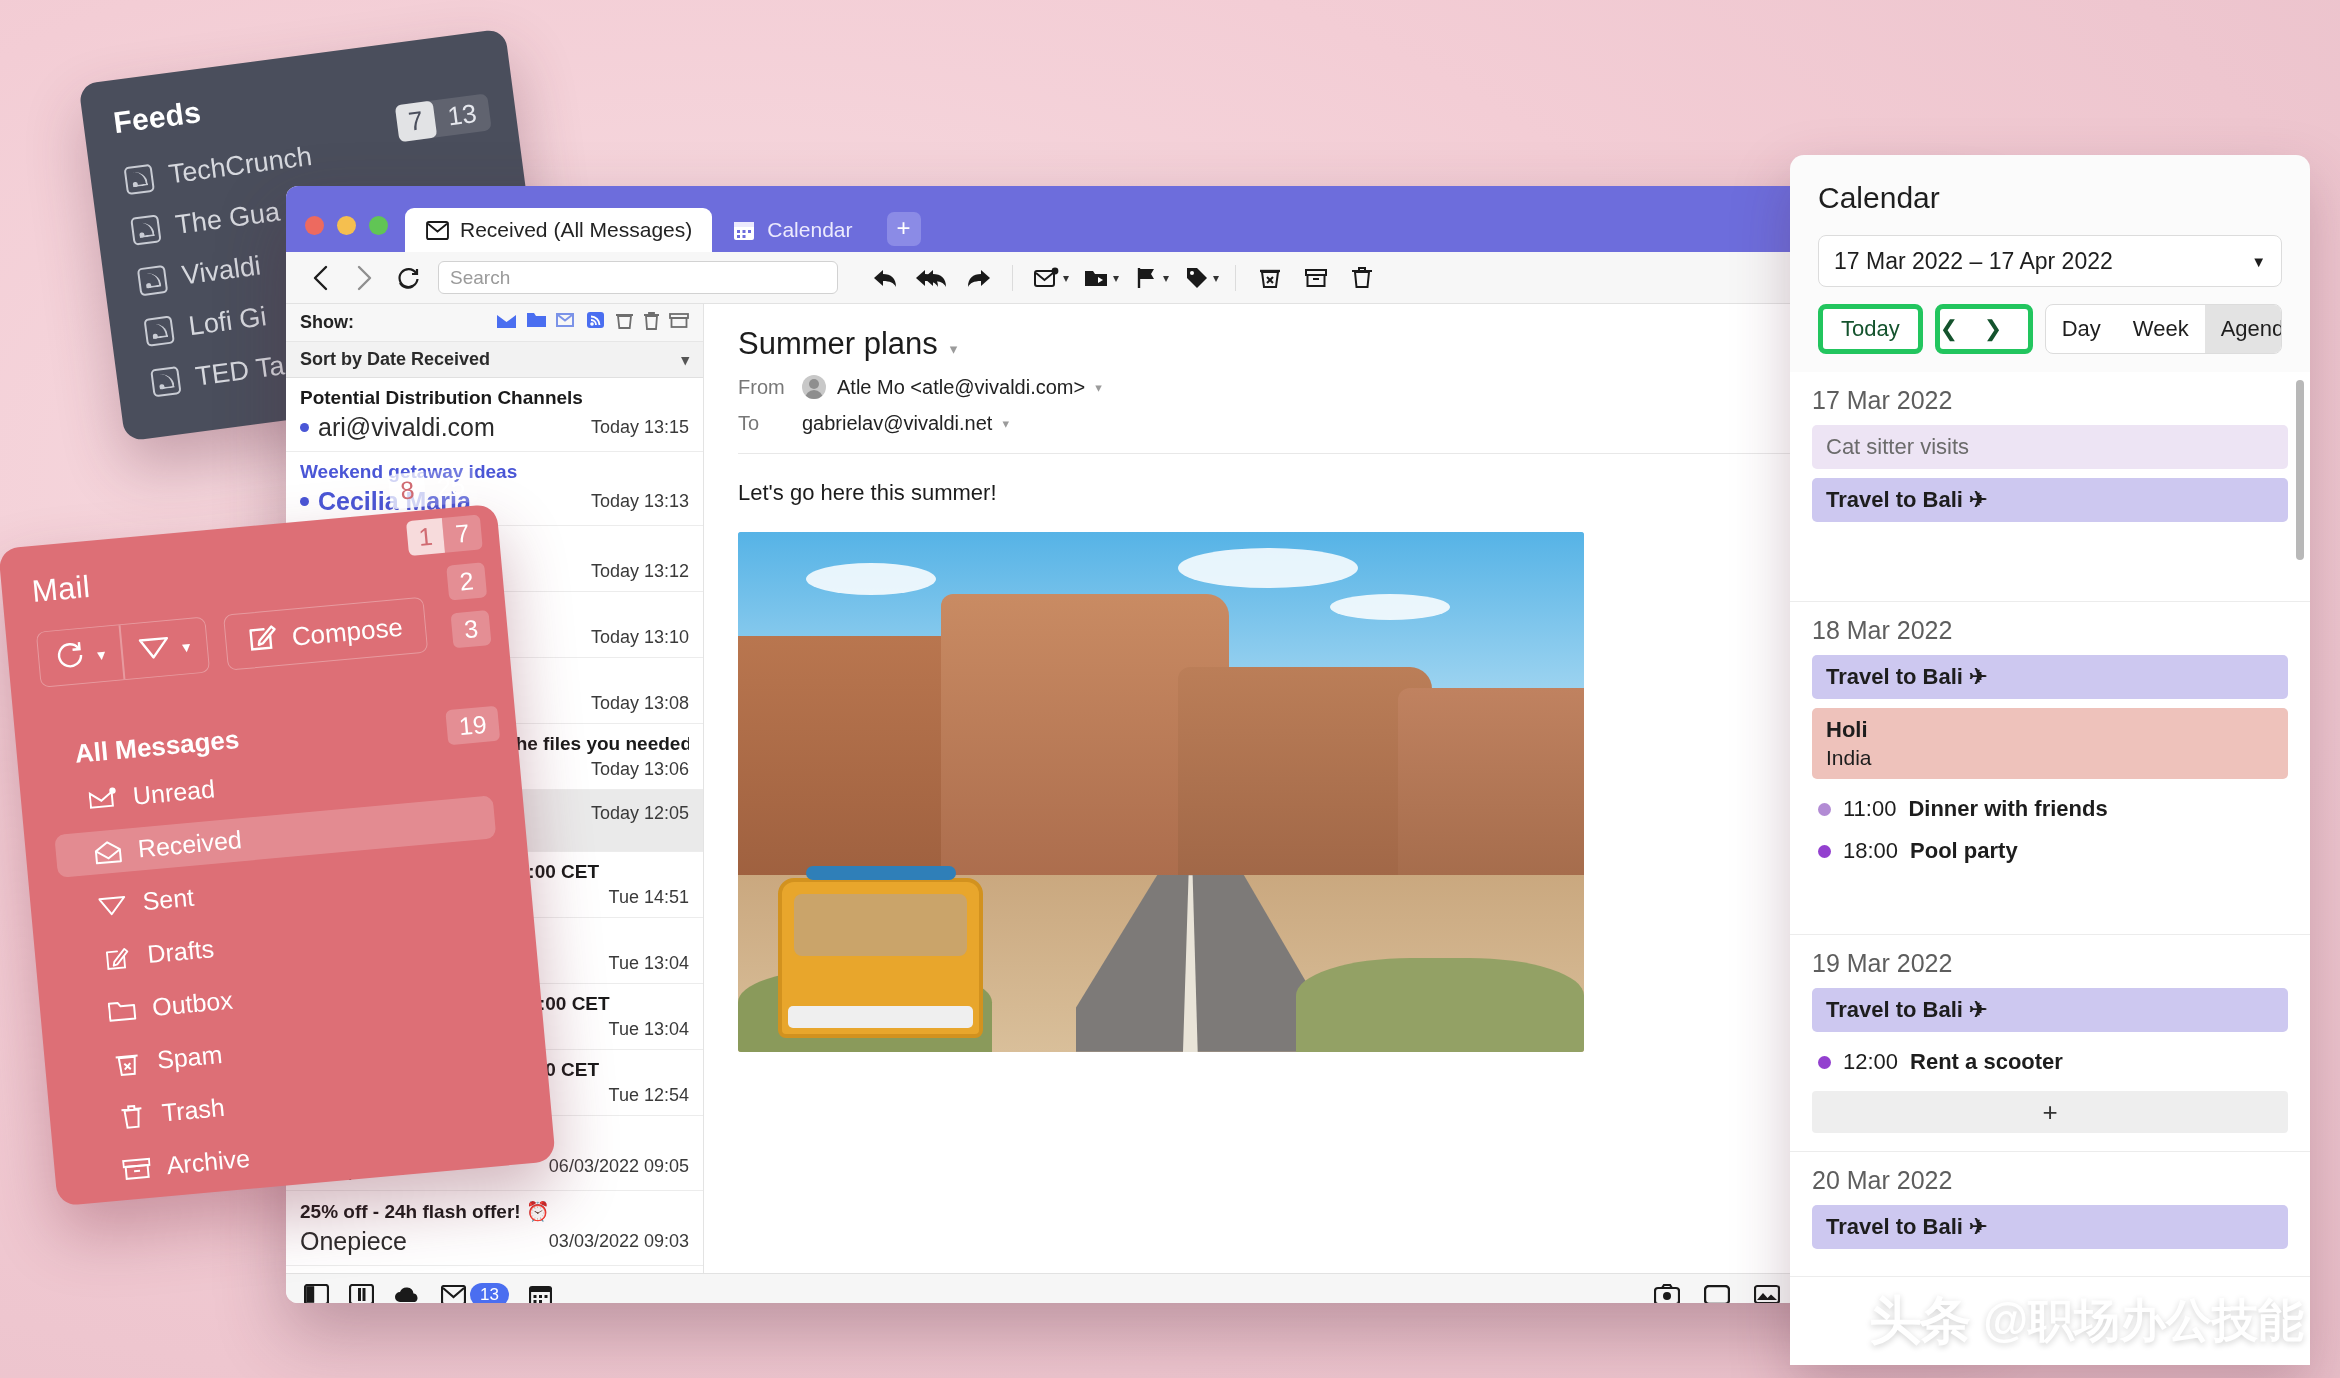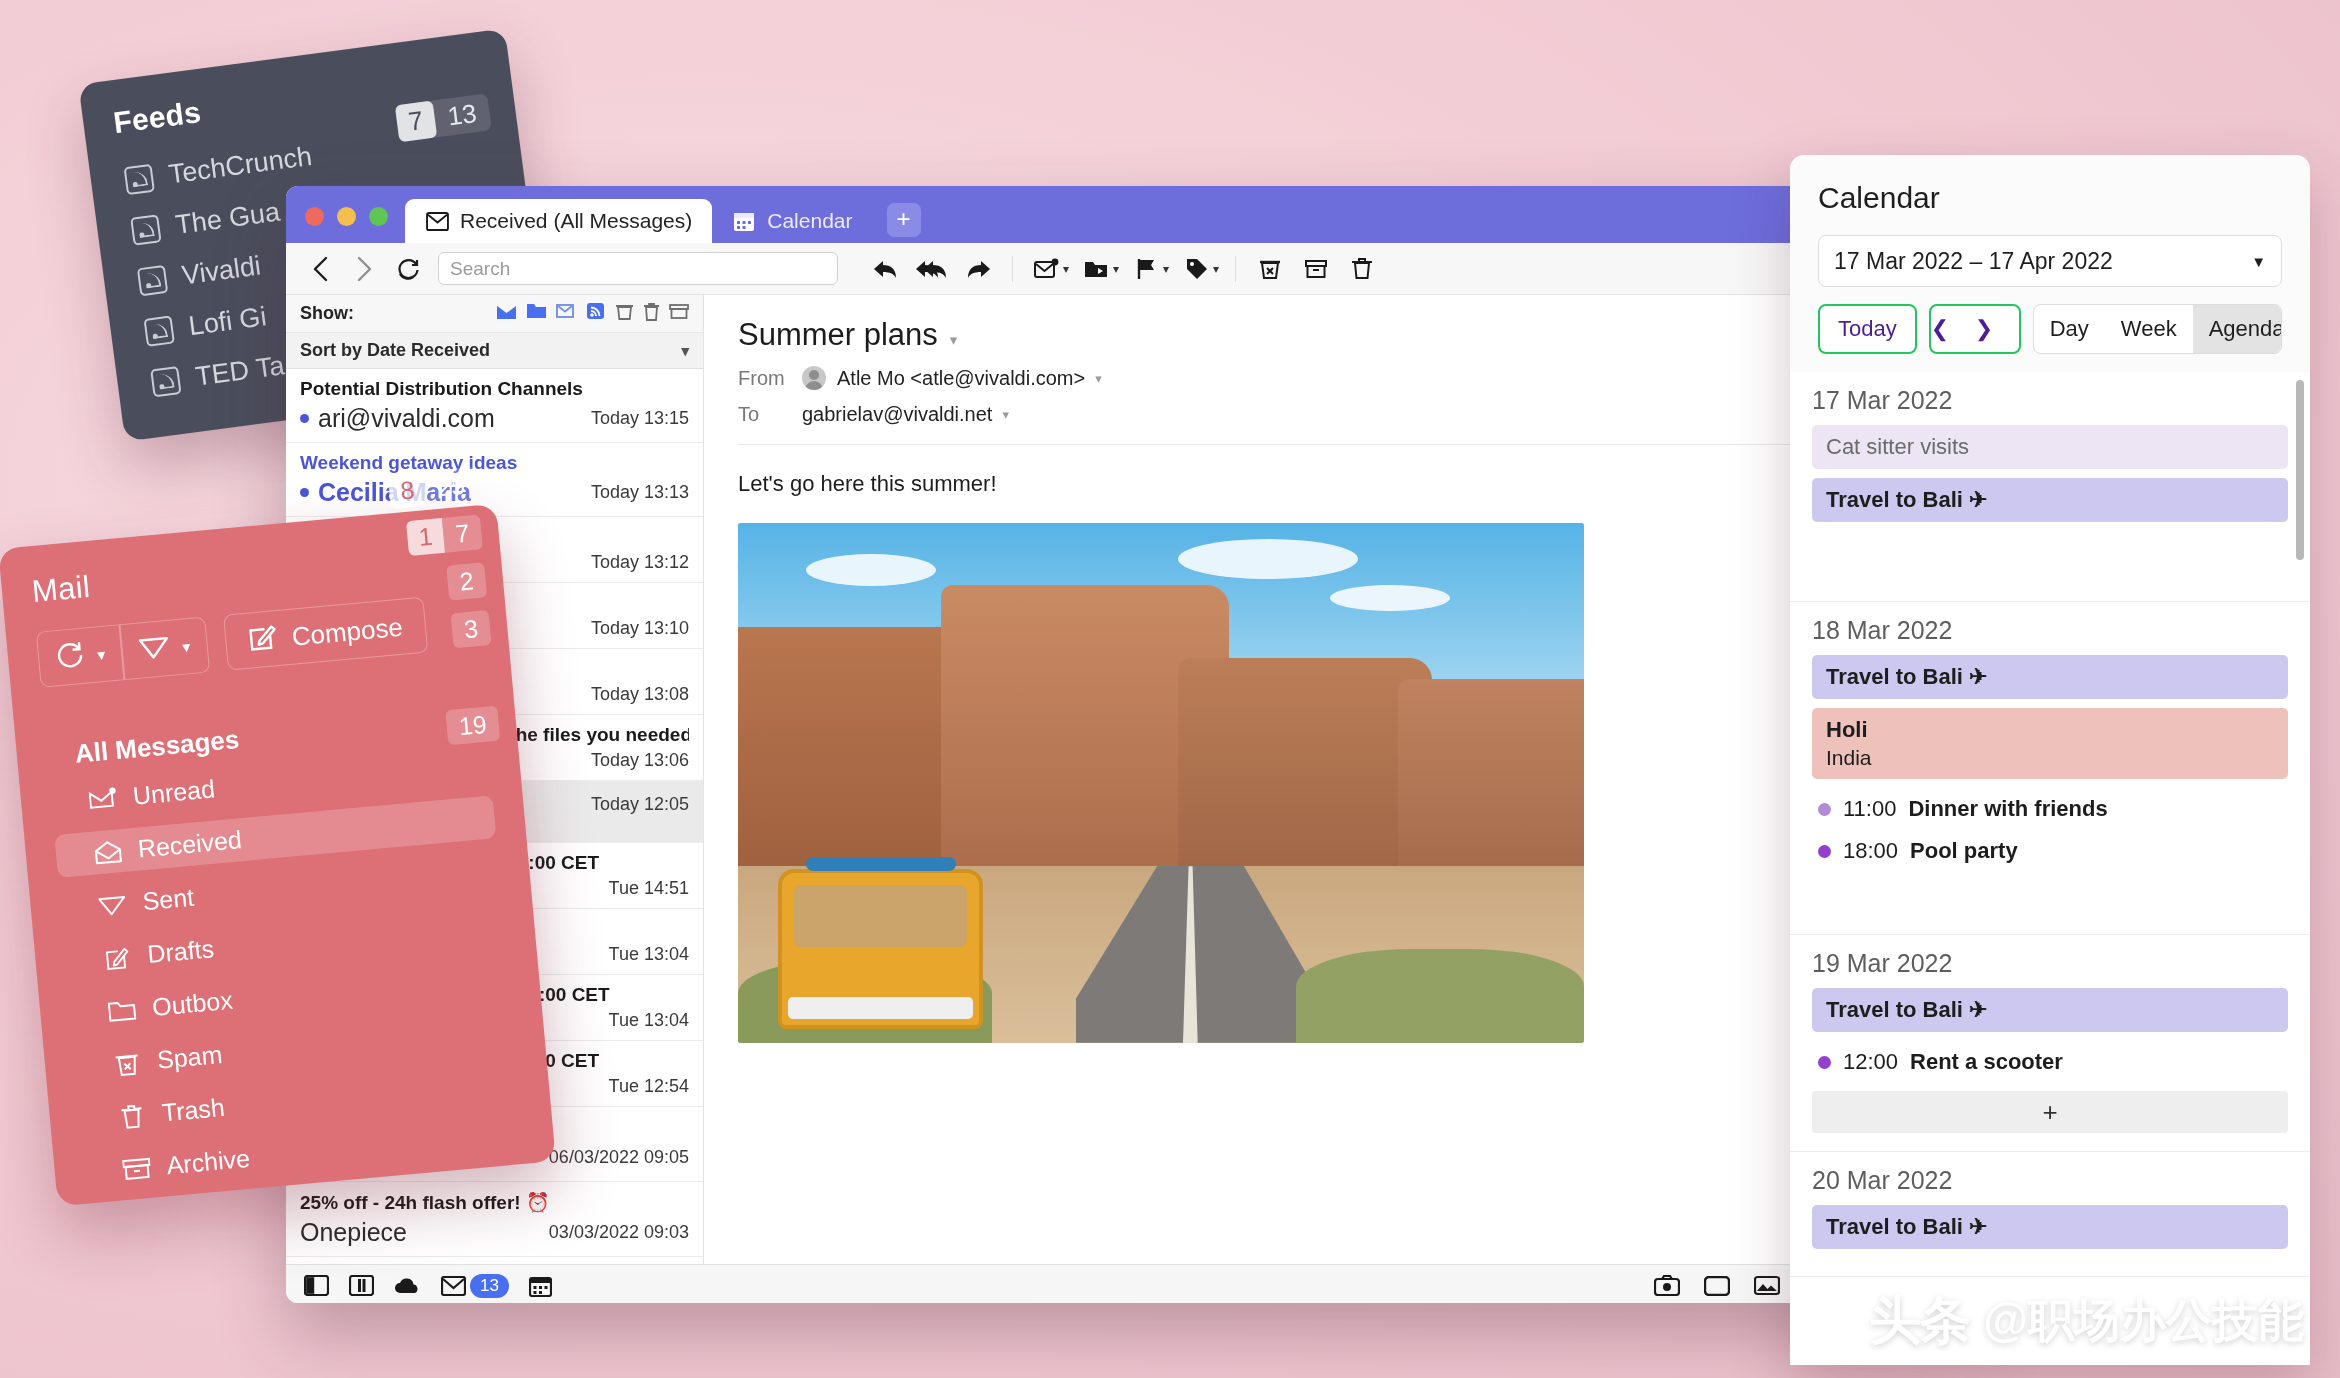--- a/index.html
+++ b/index.html
@@ -75,21 +75,21 @@
     position: absolute;
     left: 286px; top: 186px;
     width: 1704px; height: 1117px;
     background: #fff;
     border-radius: 12px 12px 12px 12px;
     box-shadow: 0 30px 70px rgba(80,40,60,.32);
     overflow: hidden;
   }
   
   #tabstrip {
-    height: 57px; background: #6d6ddc;
+    height: 66px; background: #6d6ddc;
     display: flex; align-items: flex-end;
     position: relative;
   }
   #traffic {
     display: flex; gap: 13px; align-items: center;
     padding: 0 17px 0 19px; height: 54px;
   }
   #traffic .dot { width: 19px; height: 19px; border-radius: 50%; }
   .dot.red { background: #ed6a5f; }
   .dot.yellow { background: #f5bf4f; }
@@ -297,23 +297,23 @@
     background: #fff; border: 1px solid #dcdcdc; border-radius: 8px;
     display: flex; align-items: center; padding: 0 15px;
     font-size: 23px; color: #1e1e1e;
   }
   #cal-range .tri { margin-left: auto; font-size: 15px; }
   #cal-controls {
     display: flex; align-items: center; gap: 12px;
     margin: 17px 28px 0 28px;
   }
   .cal-btn {
-    background: #fff; border: 2px solid #22c55e; border-radius: 8px;
+    background: #fff; border: 5px solid #22c55e; border-radius: 8px;
     height: 50px; display: flex; align-items: center; justify-content: center;
-    font-size: 22px; color: #4c1d95; padding: 0 18px;
+    font-size: 22px; color: #14532d; padding: 0 18px;
   }
   #cal-nav { display: flex; }
   #cal-nav .nb { width: 44px; }
   #cal-views { margin-left: auto; display: flex; background: #fff; border: 1px solid #dcdcdc; border-radius: 8px; overflow: hidden; height: 50px; }
   #cal-views .vb { display: flex; align-items: center; justify-content: center; padding: 0 16px; font-size: 22px; color: #1e1e1e; }
   #cal-views .vb.active { background: #e3e3e3; }
   #cal-scroll { flex: 1; overflow: hidden; margin-top: 18px; position: relative; background: #fff; }
   .cal-day { padding: 14px 22px 18px 22px; border-bottom: 1px solid #ececec; position: relative; }
   .cal-date { font-size: 25px; color: #5e5e5e; margin-bottom: 10px; }
   .ev-block {

